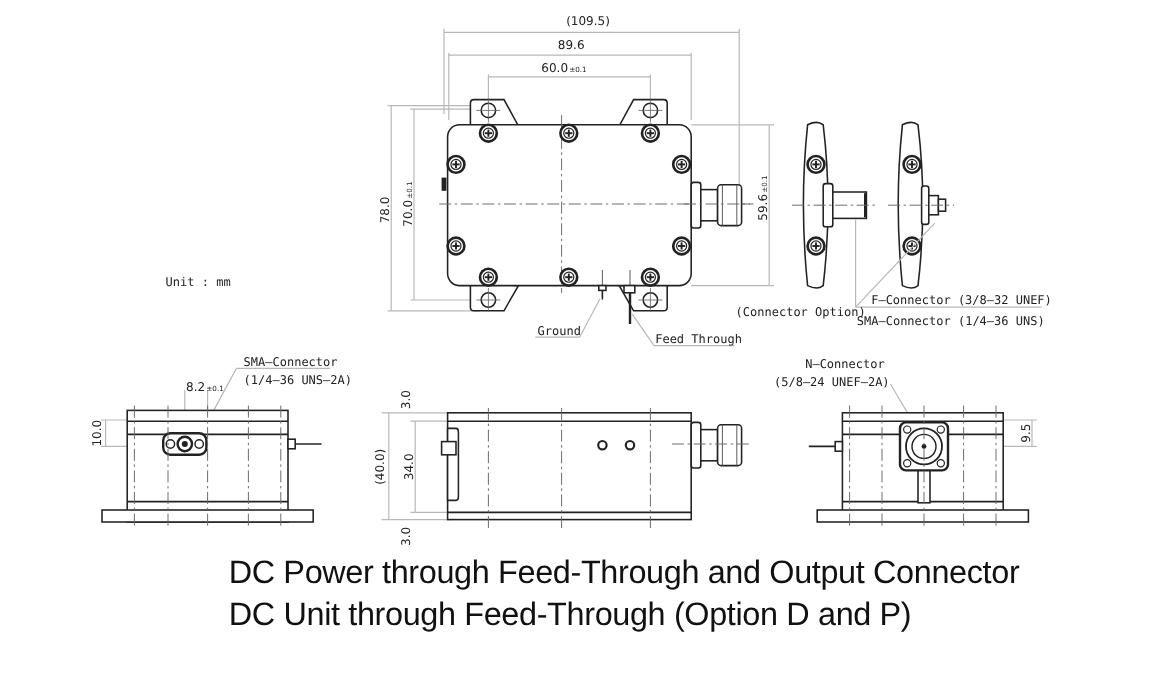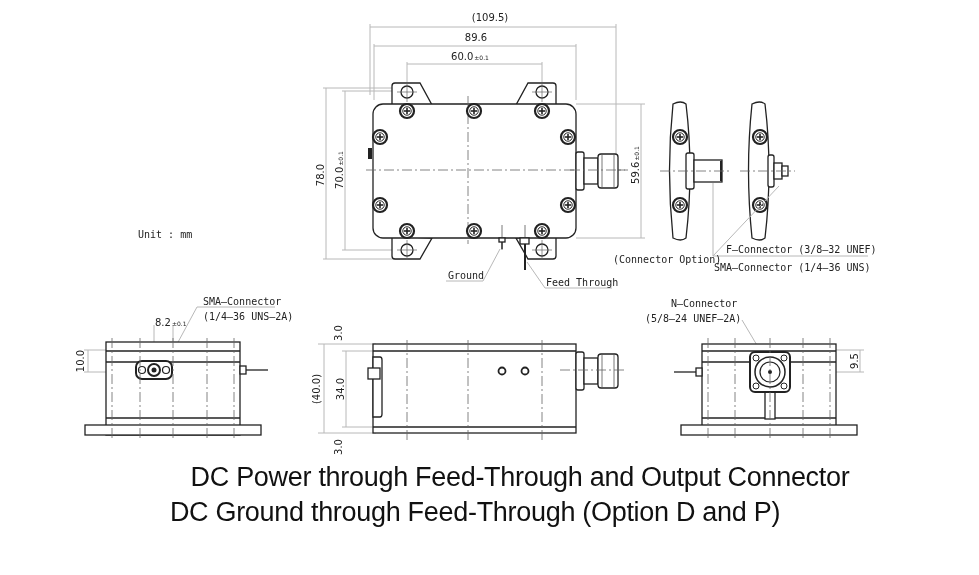--- a/index.html
+++ b/index.html
@@ -250,13 +250,13 @@
       <line x1="708" y1="338" x2="708" y2="440"></line>
       <line x1="735" y1="338" x2="735" y2="440"></line>
       <line x1="770" y1="338" x2="770" y2="440"></line>
       <line x1="803" y1="338" x2="803" y2="440"></line>
       <line x1="830" y1="338" x2="830" y2="440"></line>
     </g>
   </g>
 </svg>
 
 <div class="caption" id="cap1">DC Power through Feed-Through and Output Connector</div>
-<div class="caption" id="cap2">DC Ground through Feed-Through (Option D and P)</div>
+<div class="caption" id="cap2">DC Unit through Feed-Through (Option D and P)</div>
 
 </body></html>

